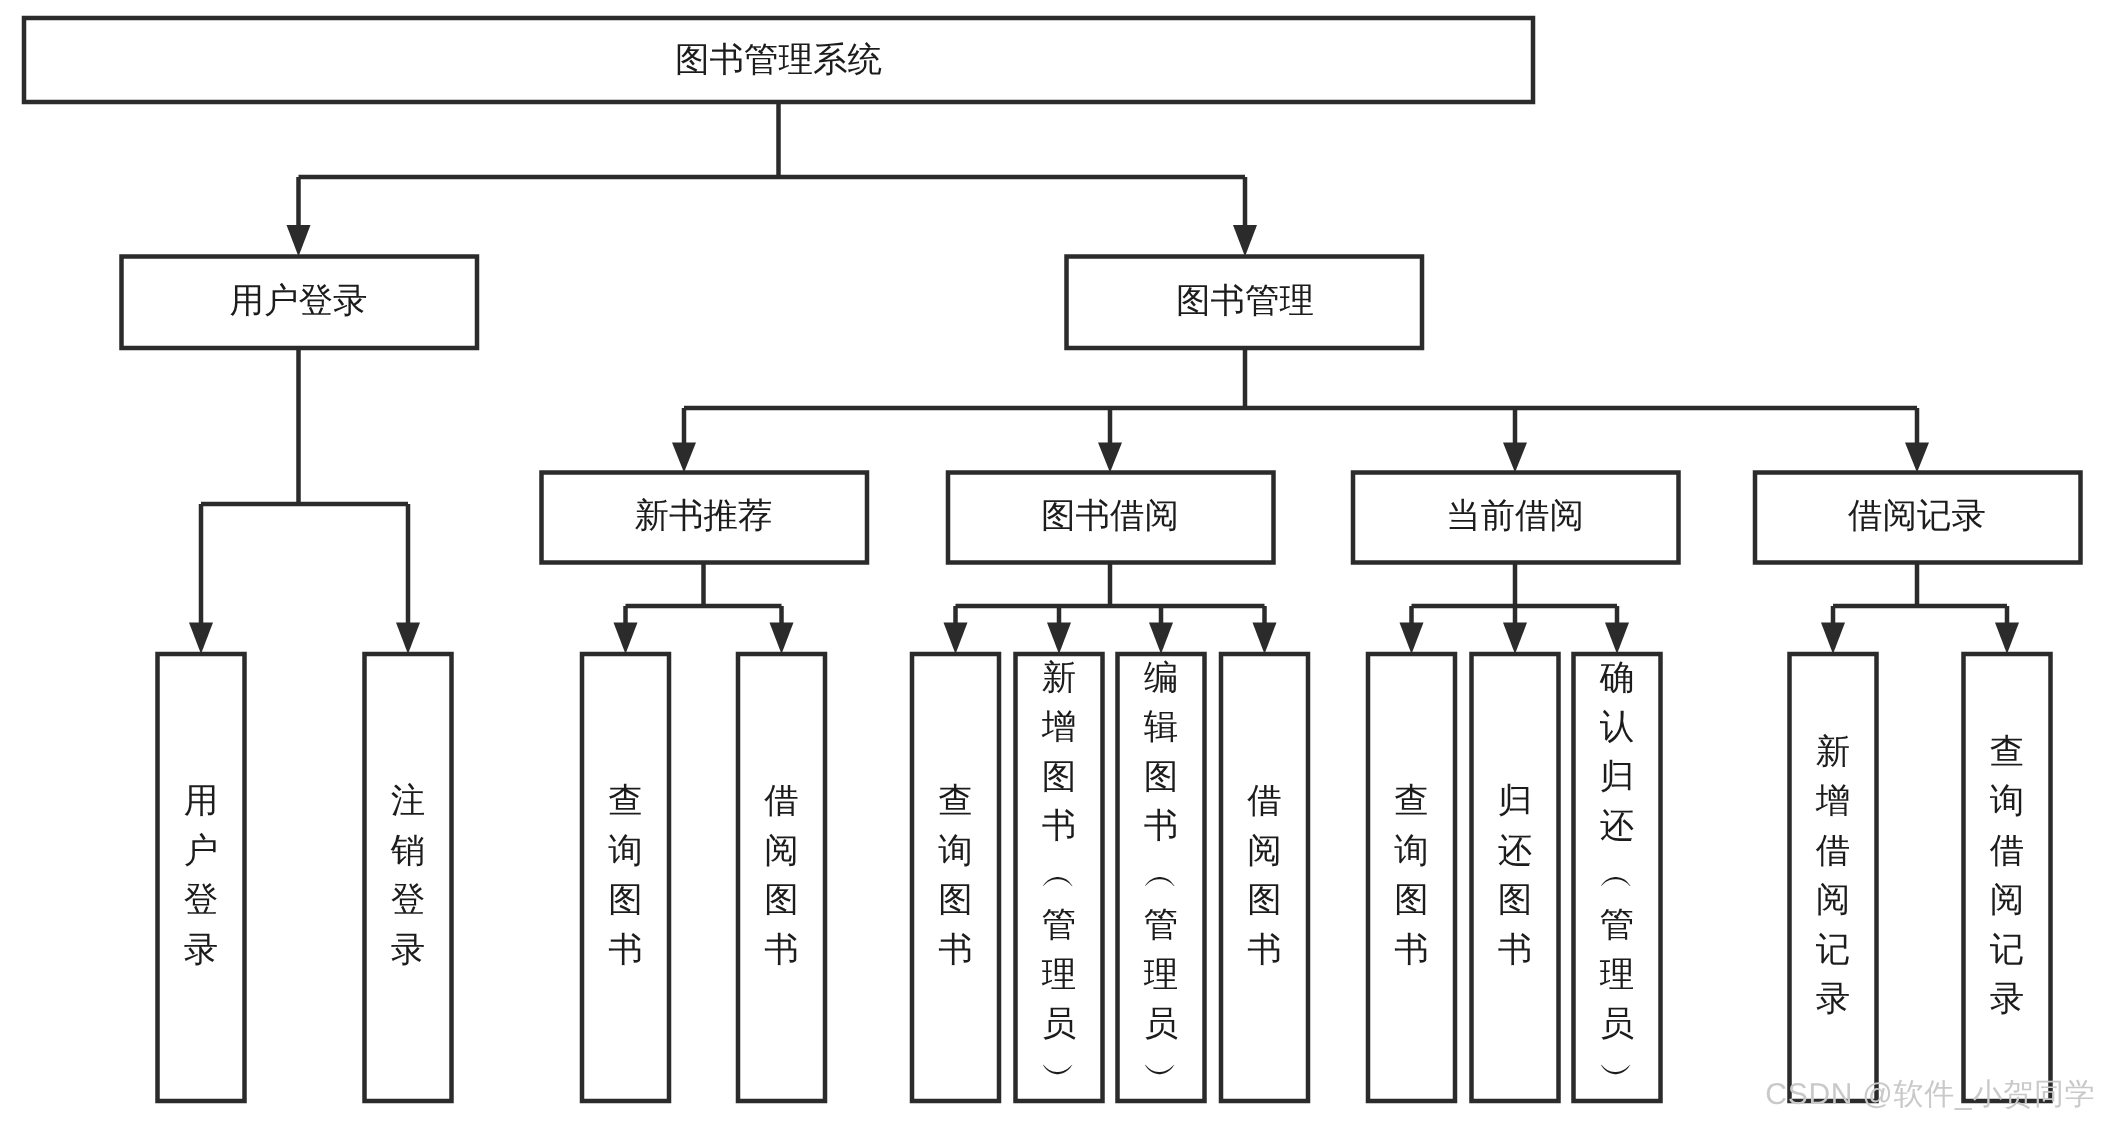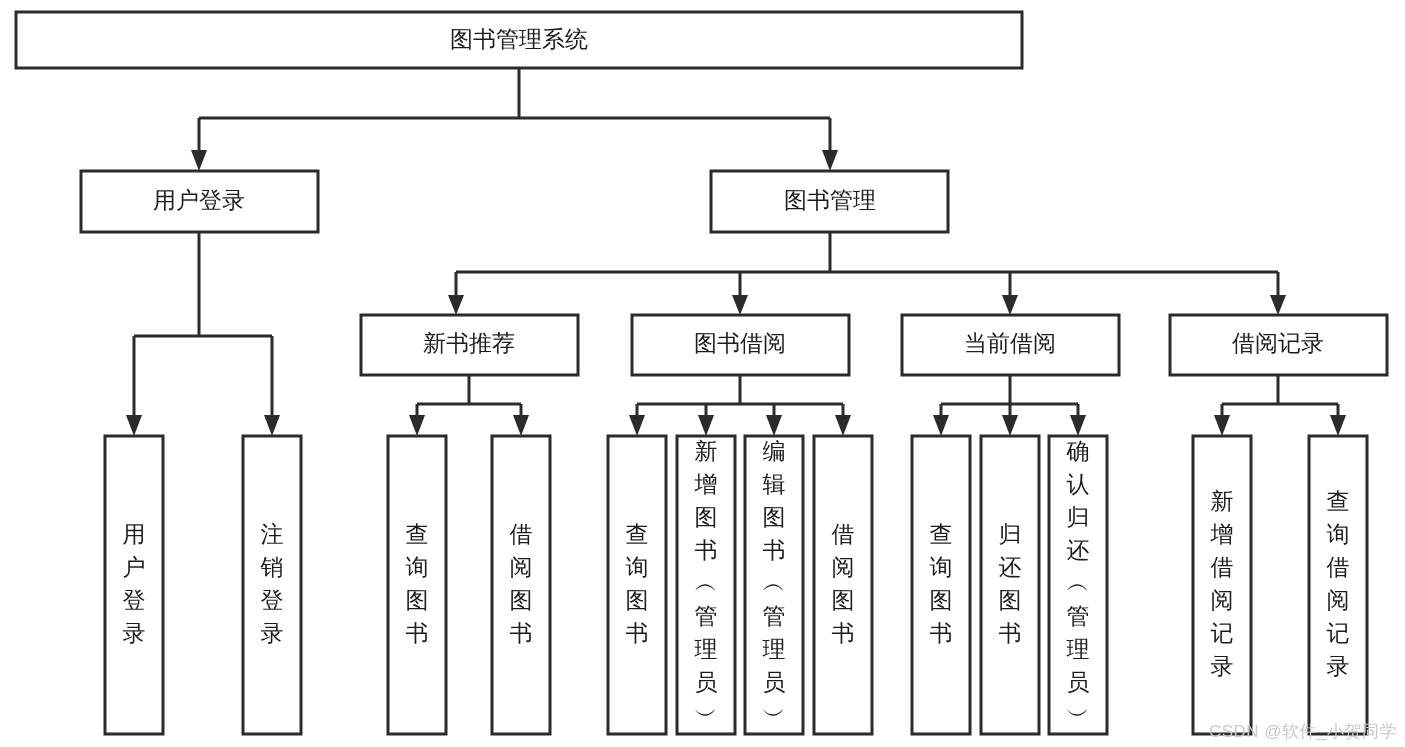--- a/index.html
+++ b/index.html
@@ -46,21 +46,21 @@
     font-family: "Liberation Sans", "DejaVu Sans", sans-serif;
     font-size: 23px;
     fill: #1c1c1c;
     text-anchor: middle;
   }
   .watermark {
     position: absolute;
     right: 8px;
     bottom: 4px;
     font-family: "Liberation Sans", "DejaVu Sans", sans-serif;
-    font-size: 17px;
+    font-size: 20px;
     color: #c9c9c9;
     letter-spacing: 0.5px;
     white-space: nowrap;
     pointer-events: none;
   }
 </style>
 </head>
 <body>
 
 <svg id="canvas" viewBox="0 0 1405 747" xmlns="http://www.w3.org/2000/svg">

